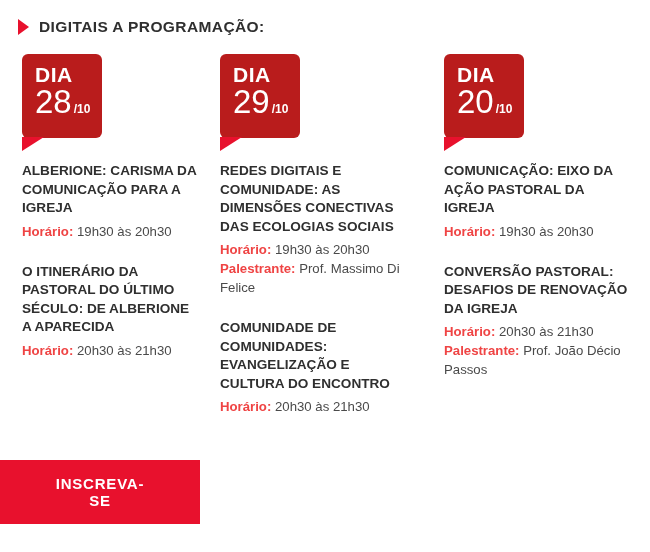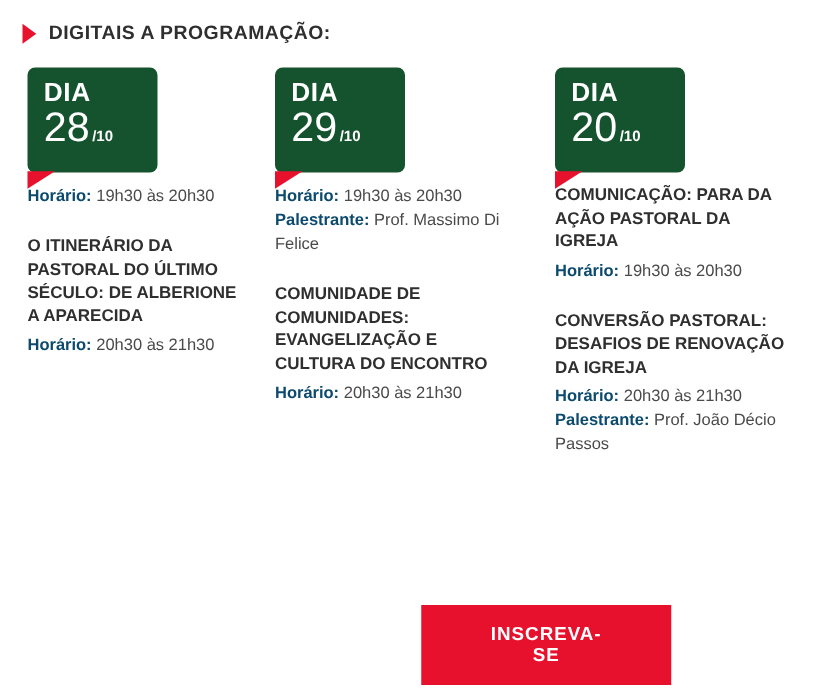--- a/index.html
+++ b/index.html
@@ -51,27 +51,27 @@
   .col {
     box-sizing: border-box;
   }
   .col-1 { width: 212px; padding-left: 22px; padding-right: 14px; }
   .col-2 { width: 218px; padding-left: 8px; padding-right: 14px; }
   .col-3 { width: 220px; padding-left: 14px; padding-right: 14px; }
 
   
   .badge {
     position: relative;
-    width: 104px;
-    background: #14532d;
+    width: 80px;
+    background: #b91c1c;
     border-radius: 6px;
     padding: 10px 0 12px 13px;
     box-sizing: border-box;
     color: #fff;
-    margin-bottom: 9px;
+    margin-bottom: 24px;
   }
   .badge .dia {
     font-size: 21px;
     font-weight: bold;
     line-height: 21px;
     letter-spacing: 0.5px;
   }
   .badge .num-row {
     display: flex;
     align-items: baseline;
@@ -108,32 +108,32 @@
     color: #2f2f2f;
     line-height: 18.5px;
     margin-bottom: 4px;
   }
   .event-line {
     font-size: 13.2px;
     line-height: 19px;
     color: #4a4a4a;
   }
   .event-line b {
-    color: #0c4a6e;
+    color: #ef4444;
     font-weight: bold;
   }
 
   
   .cta-wrap {
     position: absolute;
     left: 0;
-    bottom: 4px;
-    width: 537px;
-    display: flex;
-    justify-content: flex-end;
+    bottom: 28px;
+    width: 650px;
+    display: flex;
+    justify-content: flex-start;
   }
   .cta {
     background: #e8112d;
     color: #ffffff;
     border: none;
     font-family: "Liberation Sans", sans-serif;
     font-size: 15px;
     font-weight: bold;
     letter-spacing: 0.8px;
     padding: 15px 50px;
@@ -157,20 +157,21 @@
     <div class="col col-1">
       <div class="badge">
         <div class="dia">DIA</div>
         <div class="num-row">
           <span class="num">28</span>
           <span class="mon">/10</span>
         </div>
       </div>
 
       <div class="event">
+        <div class="event-title">ALBERIONE:  CARISMA DA COMUNICAÇÃO PARA A IGREJA</div>
         <div class="event-line">
           <b>Horário:</b> 
           <span>19h30 às 20h30</span>
         </div>
       </div>
 
       <div class="event">
         <div class="event-title">O ITINERÁRIO DA PASTORAL DO ÚLTIMO SÉCULO: DE ALBERIONE A APARECIDA</div>
         <div class="event-line">
           <b>Horário:</b> 
@@ -182,20 +183,21 @@
     <div class="col col-2">
       <div class="badge">
         <div class="dia">DIA</div>
         <div class="num-row">
           <span class="num">29</span>
           <span class="mon">/10</span>
         </div>
       </div>
 
       <div class="event">
+        <div class="event-title">REDES DIGITAIS E COMUNIDADE: AS DIMENSÕES CONECTIVAS DAS ECOLOGIAS SOCIAIS</div>
         <div class="event-line">
           <b>Horário:</b> 
           <span>19h30 às 20h30</span>
         </div>
         <div class="event-line">
           <b>Palestrante:</b> 
           <span>Prof. Massimo Di Felice</span>
         </div>
       </div>
 
@@ -211,21 +213,21 @@
     <div class="col col-3">
       <div class="badge">
         <div class="dia">DIA</div>
         <div class="num-row">
           <span class="num">20</span>
           <span class="mon">/10</span>
         </div>
       </div>
 
       <div class="event">
-        <div class="event-title">COMUNICAÇÃO: PARA DA AÇÃO PASTORAL DA IGREJA</div>
+        <div class="event-title">COMUNICAÇÃO: EIXO DA AÇÃO PASTORAL DA IGREJA</div>
         <div class="event-line">
           <b>Horário:</b> 
           <span>19h30 às 20h30</span>
         </div>
       </div>
 
       <div class="event">
         <div class="event-title">CONVERSÃO PASTORAL: DESAFIOS DE RENOVAÇÃO DA IGREJA</div>
         <div class="event-line">
           <b>Horário:</b> 

